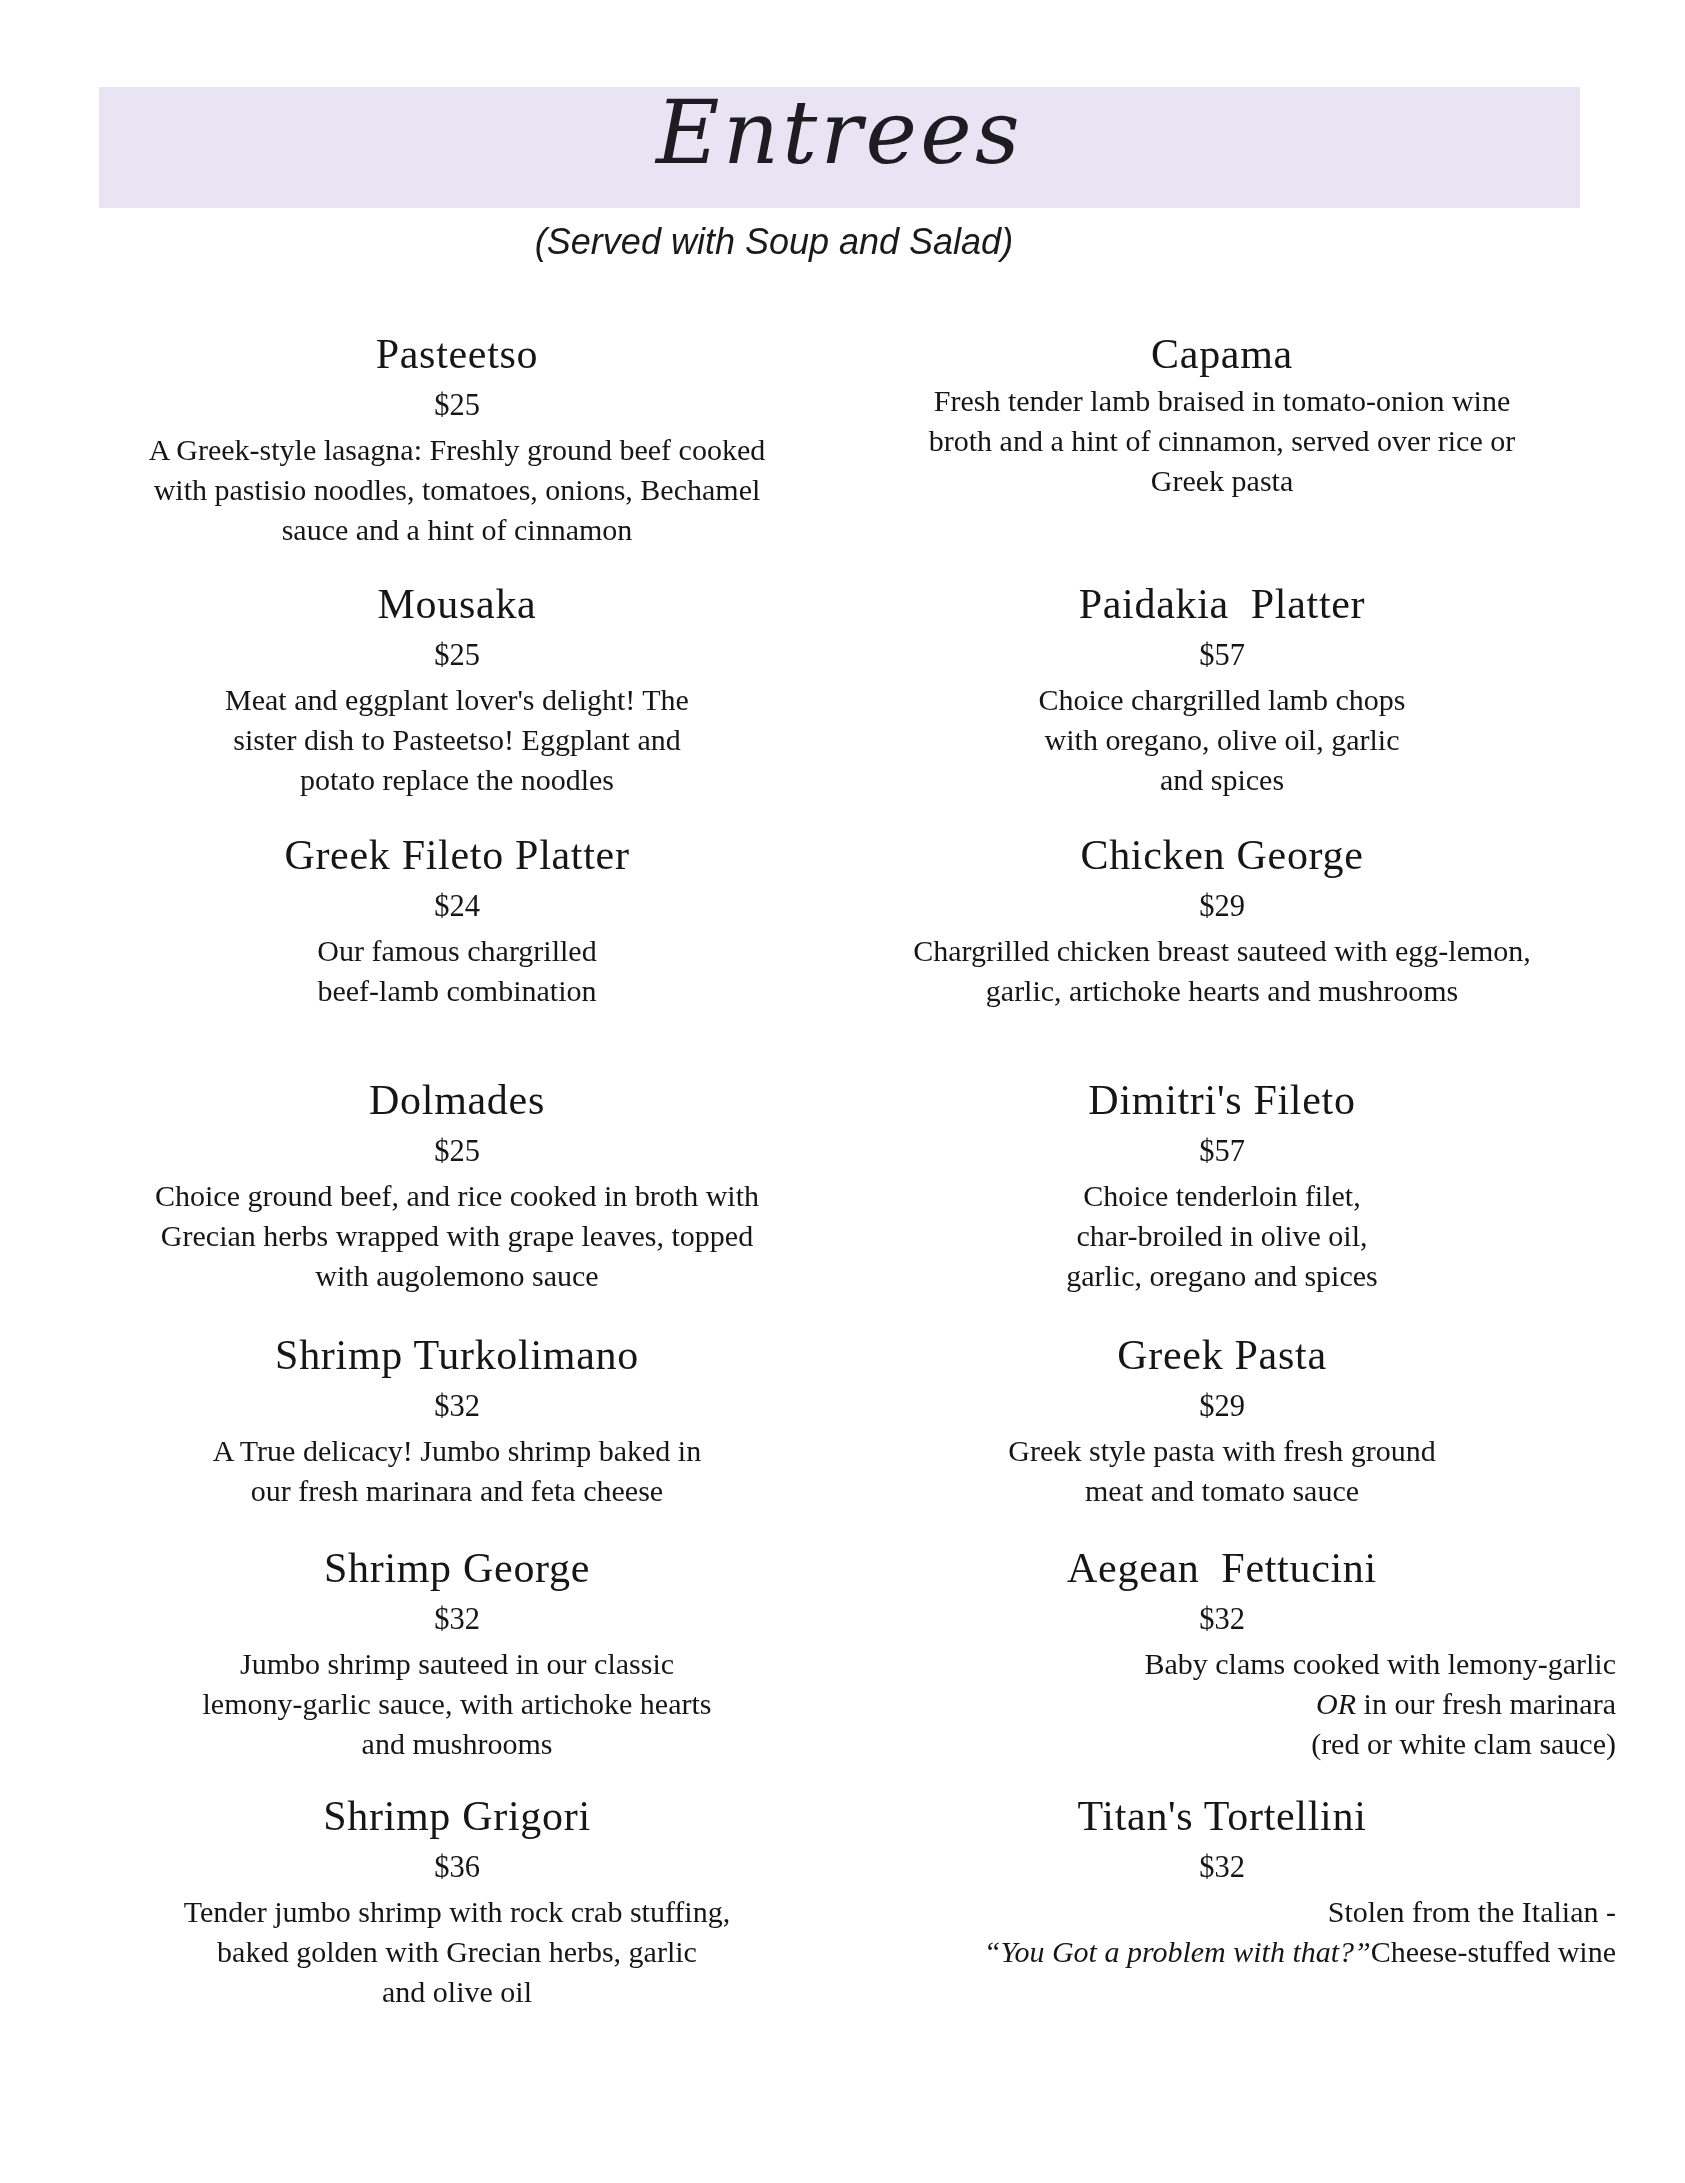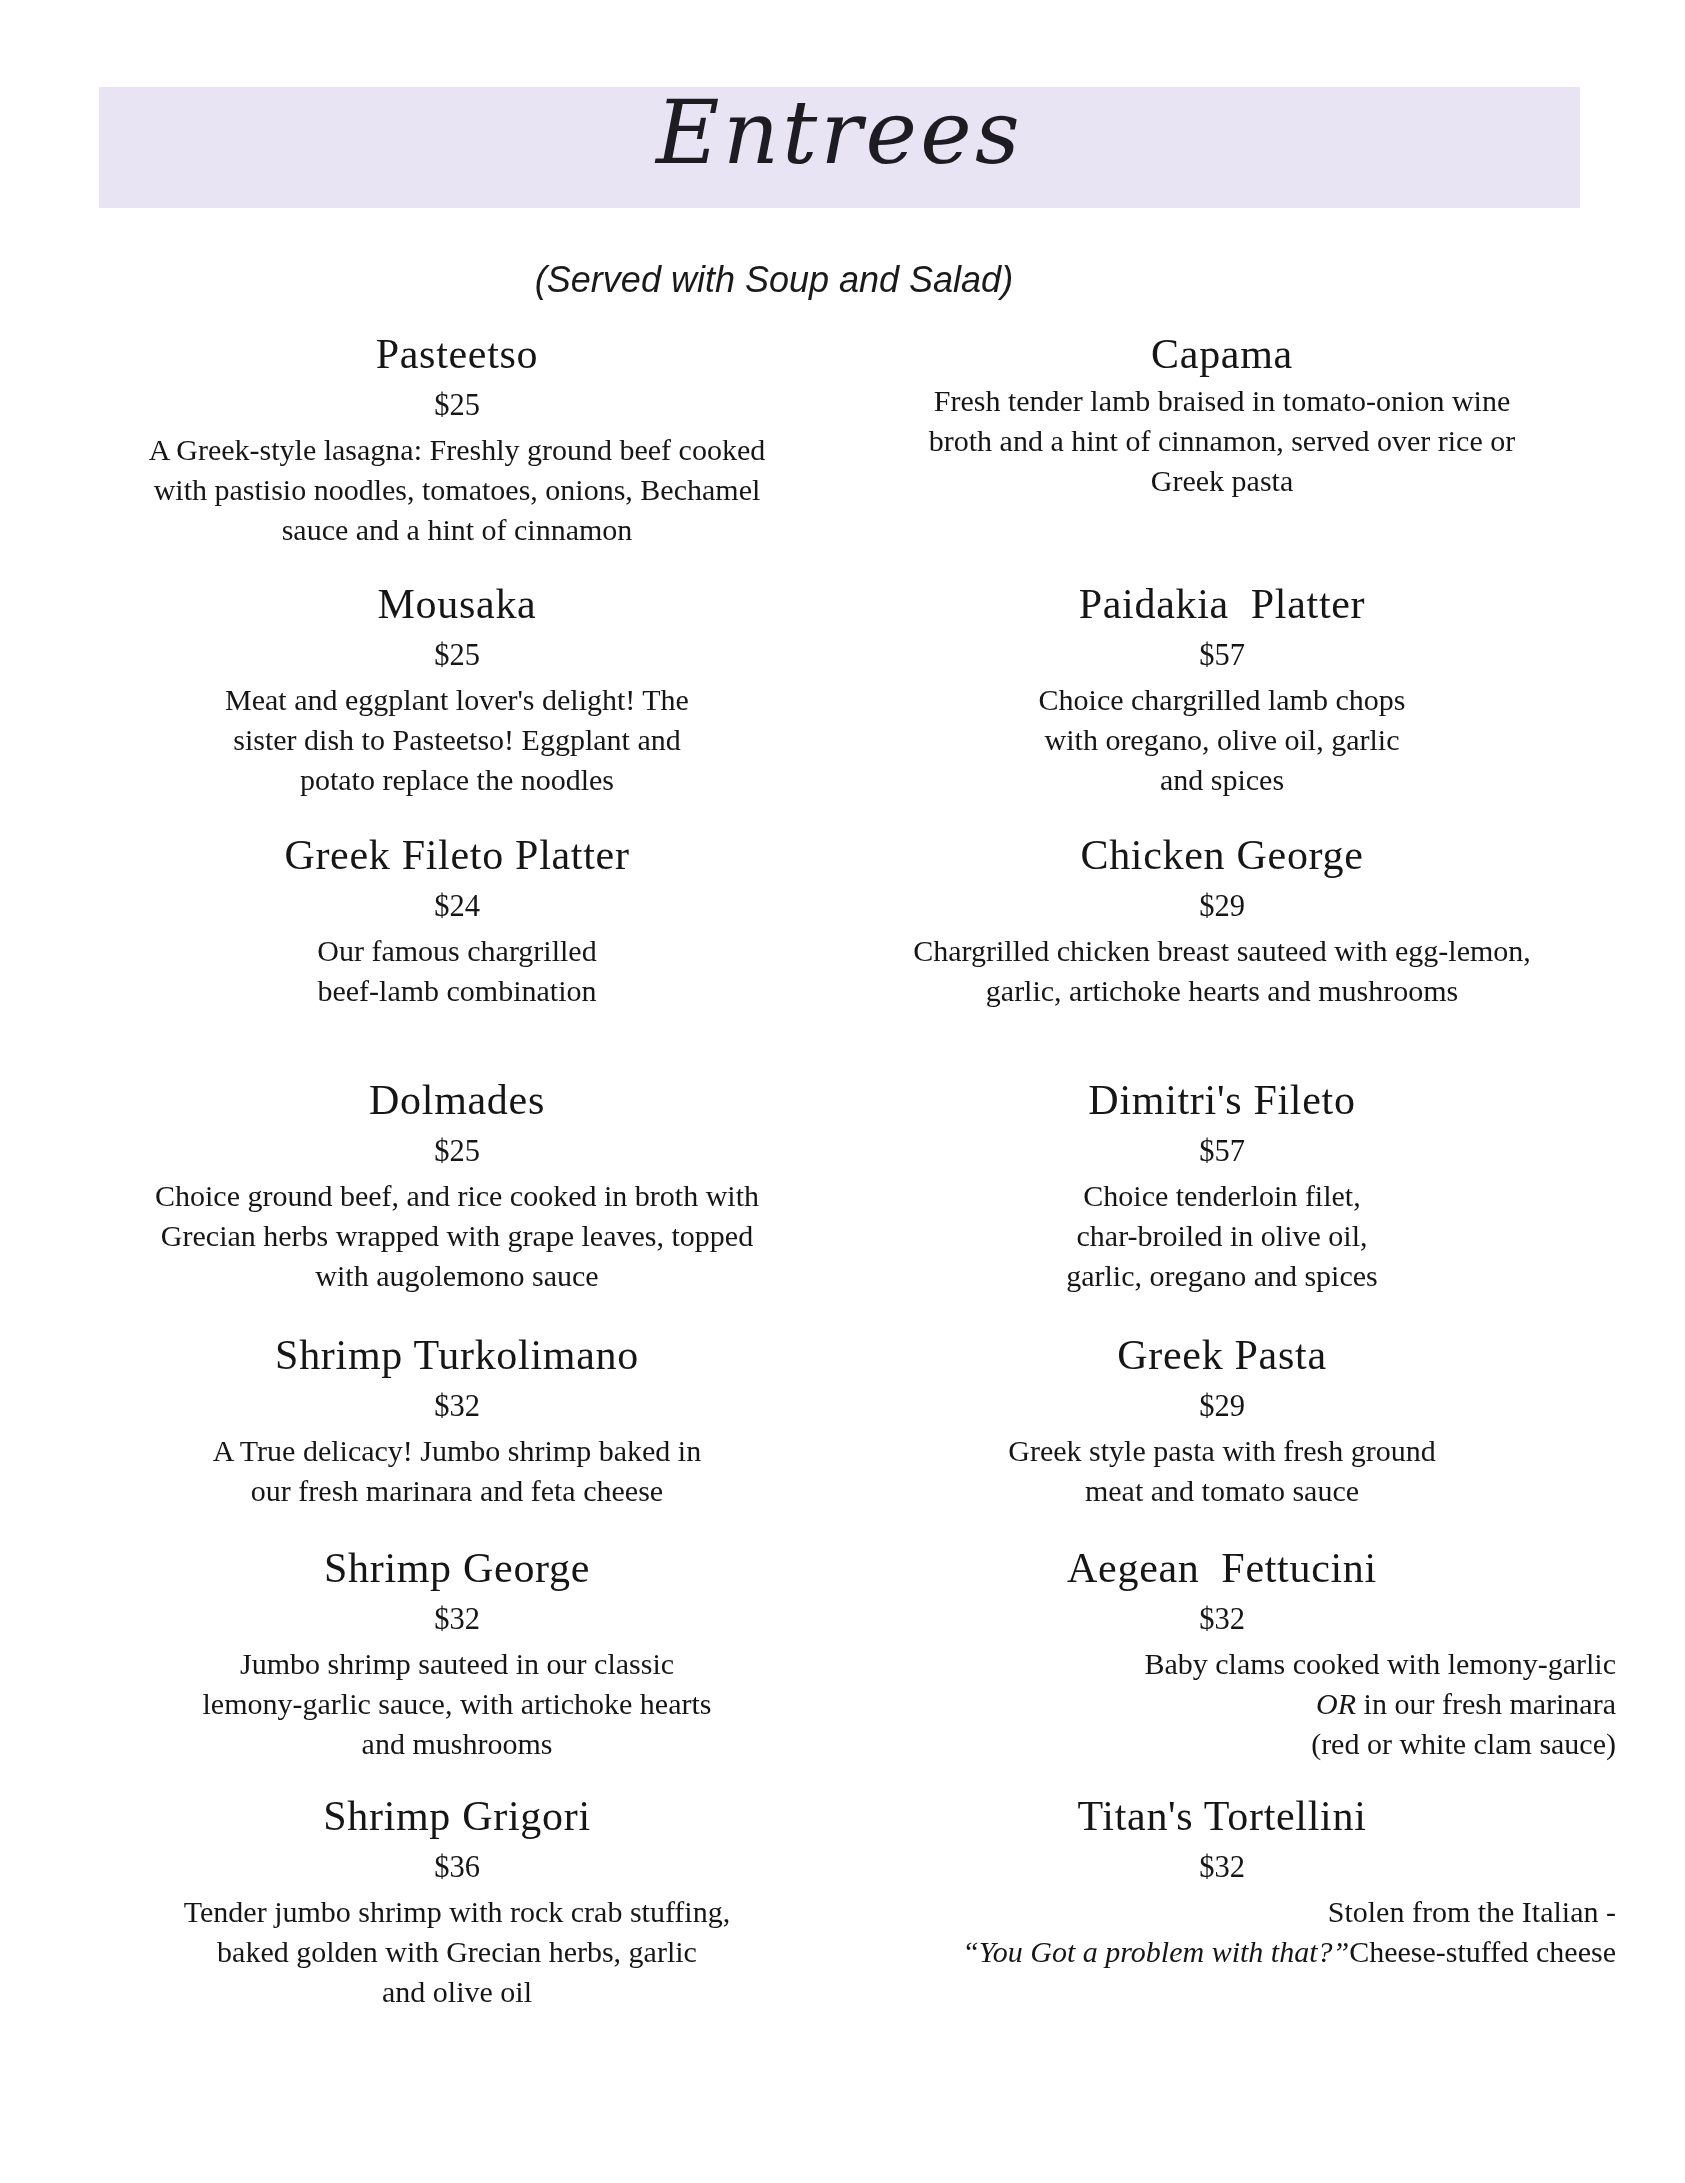--- a/index.html
+++ b/index.html
@@ -23,21 +23,20 @@
     color:#1c1c22;
     transform:translateY(-5.3px);
   }
   .subtitle{
     position:absolute;top:221px;left:0;width:1548px;
     text-align:center;
     font-family:"Liberation Sans",sans-serif;
     font-style:italic;
     font-size:36px;
     color:#1a1a1a;
-    margin-top:38px;
   }
   .col{position:absolute;top:0;height:2183px;}
   .col-left{left:53px;width:808px;}
   .col-right{left:828px;width:788px;}
   .item{position:absolute;left:0;width:100%;text-align:center;}
   .item-name{
     margin:0;
     font-size:42px;
     font-weight:normal;
     line-height:53px;
@@ -174,20 +173,20 @@
         <div class="dline"><span class="ital">OR</span><span> in our fresh marinara</span></div>
         <div class="dline"><span>(red or white clam sauce)</span></div>
       </div>
     </section>
 
     <section class="item r7">
       <h2 class="item-name">Titan's Tortellini</h2>
       <div class="item-price">$32</div>
       <div class="item-desc rich">
         <div class="dline"><span>Stolen from the Italian -</span></div>
-        <div class="dline"><span class="ital">“You Got a problem with that?”</span><span>Cheese-stuffed cheese</span></div>
+        <div class="dline"><span class="ital">“You Got a problem with that?”</span><span>Cheese-stuffed wine</span></div>
       </div>
     </section>
 
   </div>
 
 </div>
 
 
 </body></html>

